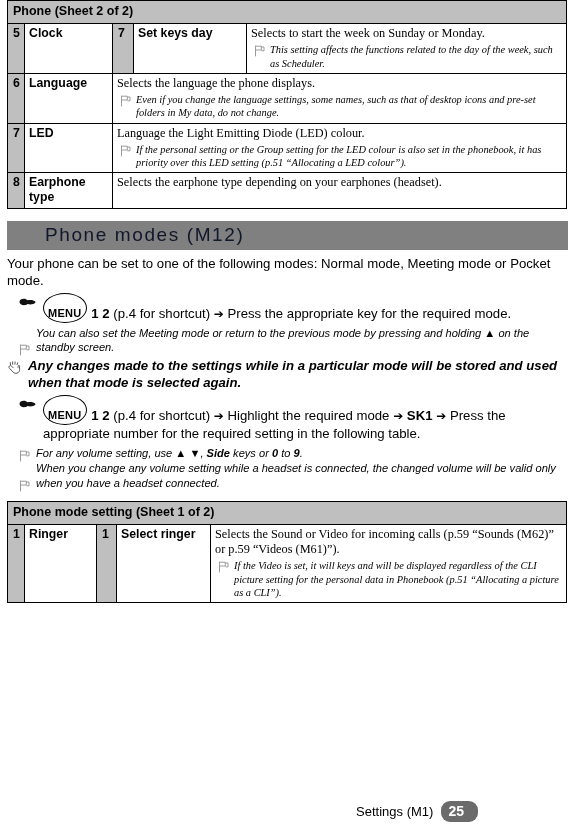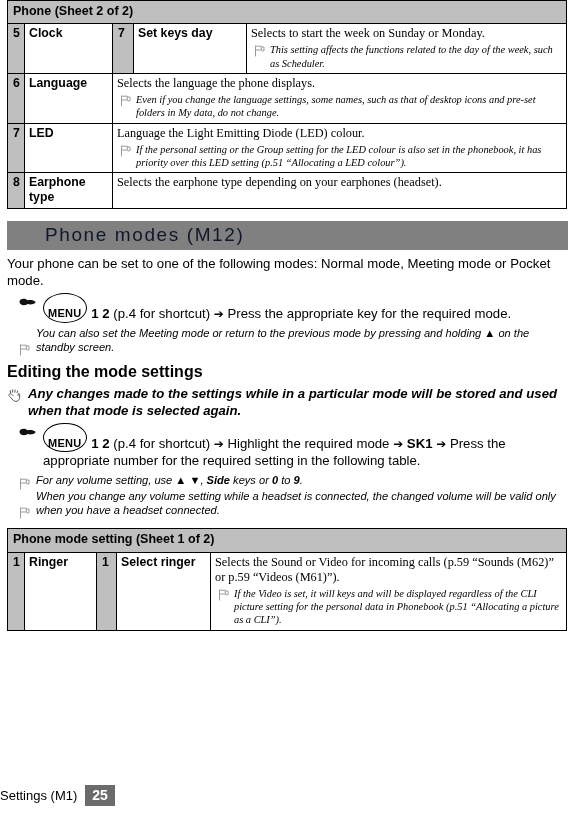--- a/index.html
+++ b/index.html
@@ -177,38 +177,39 @@
     font-style: italic;
     font-weight: bold;
     font-size: 13.2px;
     line-height: 1.28;
   }
 
   
   .footer {
     position: absolute;
     left: 0;
-    bottom: 22px;
+    bottom: 6px;
     width: 478px;
     display: flex;
-    justify-content: flex-start;
+    justify-content: flex-end;
     align-items: center;
   }
   .footer .foot-label {
     font-size: 13px;
     margin-right: 8px;
   }
   .footer .pagenum {
     background: #6b6b6b;
     color: #ffffff;
     font-size: 14px;
     font-weight: bold;
-    padding: 2px 7px 3px 7px;
+    padding: 2px 14px 3px 7px;
     min-width: 28px;
     text-align: center;
+    border-radius: 9px;
   }
 
   .content { padding: 0 7px 0 7px; }
 </style>
 </head>
 <body>
 
 <div class="page">
   <div class="content">
 
@@ -324,21 +325,20 @@
             <g fill="none" stroke="#9a9a9a" stroke-width="1">
               <path d="M1.5 0.6 L1.5 11.4"></path>
               <path d="M1.5 1.2 L7.3 1.2 L7.3 5.0 L1.5 5.0"></path>
               <path d="M7.3 2.0 L10 2.0 L10 5.8 L7.3 5.8"></path>
             </g>
           </svg>
       </span>
       <span class="note-txt">You can also set the Meeting mode or return to the previous mode by pressing and holding ▲ on the standby screen.</span>
     </div>
 
-    <h3 class="sub-head">Editing the mode settings</h3>
 
     <div class="warn">
       <span class="stop-ic">
         <svg width="17" height="17" viewBox="0 0 17 17">
             <g fill="none" stroke="#5a5a5a" stroke-width="1">
               <path d="M3.6 6.4 L3.2 3.2"></path>
               <path d="M5.6 5.6 L5.7 2.4"></path>
               <path d="M7.8 5.6 L8.2 2.6"></path>
               <path d="M10.0 6.0 L10.8 3.4"></path>
               <path d="M2.4 7.0 C1.6 7.6 1.8 8.6 2.6 9.4 L6.0 13.0 C7.0 14.2 8.6 14.6 10.0 14.2 C11.6 13.7 12.6 12.3 12.6 10.6 L12.6 7.2 C12.6 6.3 11.3 6.2 11.2 7.1 L11.0 8.8"></path>

